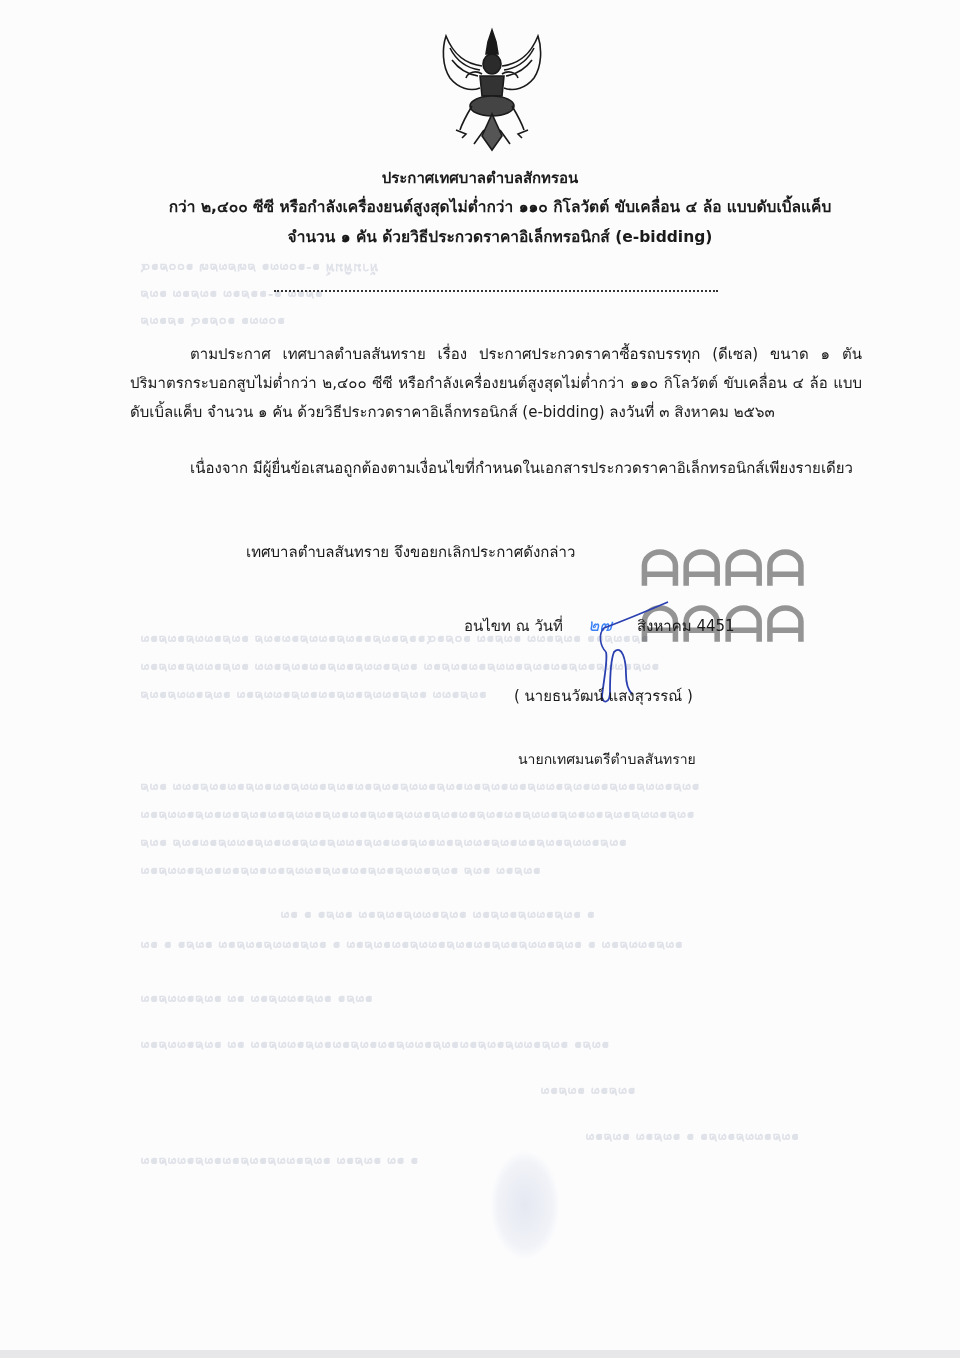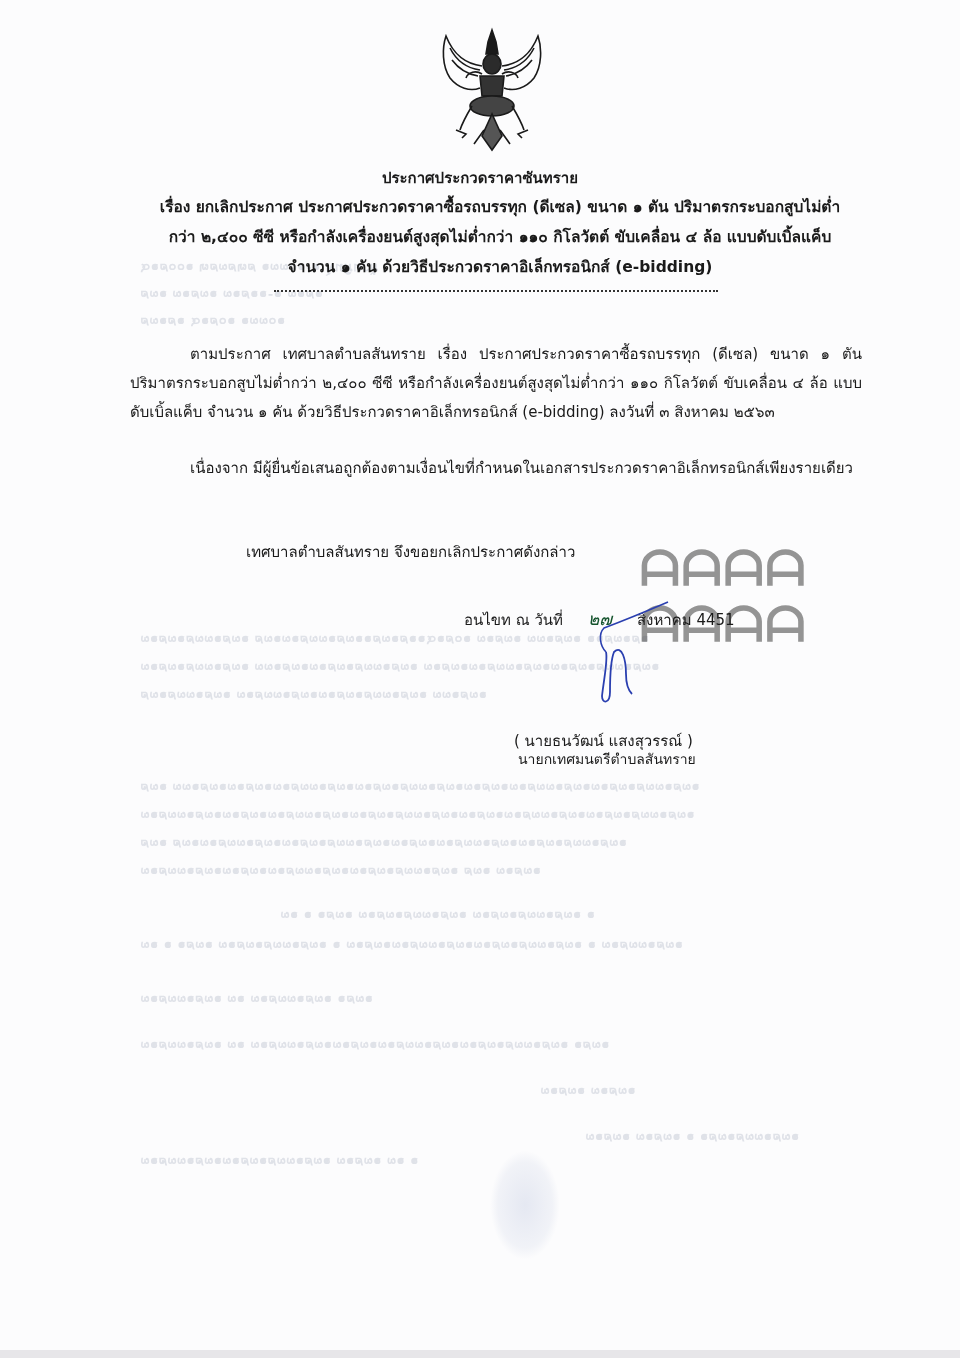--- a/index.html
+++ b/index.html
@@ -30,23 +30,23 @@
              font-size: 15.5px; font-weight: bold; line-height: 30px; }
   .dots { position: absolute; left: 274px; top: 286px; width: 444px; border-bottom: 2px dotted #333; height: 4px; }
 
   .para { position: absolute; left: 130px; width: 732px; font-size: 15px; line-height: 29px; text-align: justify; }
   .para .indent { display: inline-block; width: 60px; }
   .p1 { top: 340px; }
   .p2 { top: 454px; }
   .p3 { position: absolute; left: 246px; top: 540px; font-size: 15px; }
 
   .dateline { position: absolute; left: 464px; top: 603px; font-size: 15px; }
-  .dateline .hand { font-family: "DejaVu Serif", serif; font-style: italic; color: #14532d; font-size: 17px; margin: 2px 6px; display:inline-block; width: 62px; text-align:center;}
+  .dateline .hand { font-family: "DejaVu Serif", serif; font-style: italic; color: #3b82f6; font-size: 17px; margin: 8px 6px; display:inline-block; width: 62px; text-align:center;}
   .signature { position: absolute; left: 580px; top: 600px; width: 90px; height: 110px; }
-  .sig-name { position: absolute; left: 514px; top: 729px; font-size: 15px; }
+  .sig-name { position: absolute; left: 514px; top: 684px; font-size: 15px; }
   .sig-title { position: absolute; left: 518px; top: 748px; font-size: 14px; }
 </style>
 </head>
 <body>
 
 <div class="page">
 
   <div class="ghost" style="left:140px;top:258px;">ห้ามพิมพ์ ๑-๑๐๓๓๑ ๒๗๒๓๒๗ ๑๐๐๒๑๔</div>
   <div class="ghost" style="left:140px;top:285px;">๑๒๑๓ ๑-๑๑๒๑๓ ๑๓๒๑๓ ๑๓๒</div>
   <div class="ghost" style="left:140px;top:312px;">๑๐๓๓๑ ๑๐๒๑๔ ๑๒๑๓๒</div>
@@ -88,24 +88,23 @@
       <ellipse cx="56" cy="80" rx="22" ry="10" fill="#444"></ellipse>
       <path d="M36 80 C30 90 26 98 24 104 M76 80 C82 90 86 98 88 104"></path>
 
       <path d="M20 104 L30 108 L26 112 M92 104 L82 108 L86 112"></path>
 
       <path d="M56 88 L46 110 L56 124 L66 110 Z" fill="#555"></path>
       <path d="M48 104 L38 118 M64 104 L74 118"></path>
     </g>
   </svg>
 
-  <div class="center title-org">ประกาศประกวดราคาซันทราย</div>
+  <div class="center title-org">ประกาศเทศบาลตำบลสักทรอน</div>
 
   <div class="subject">
-    <div>เรื่อง ยกเลิกประกาศ ประกาศประกวดราคาซื้อรถบรรทุก (ดีเซล) ขนาด ๑ ตัน ปริมาตรกระบอกสูบไม่ต่ำ</div>
     <div>กว่า ๒,๔๐๐ ซีซี หรือกำลังเครื่องยนต์สูงสุดไม่ต่ำกว่า ๑๑๐ กิโลวัตต์  ขับเคลื่อน ๔ ล้อ แบบดับเบิ้ลแค็บ</div>
     <div>จำนวน ๑ คัน ด้วยวิธีประกวดราคาอิเล็กทรอนิกส์ (e-bidding)</div>
   </div>
   <div class="dots"></div>
 
   <div class="para p1"><span class="indent"></span><span>ตามประกาศ เทศบาลตำบลสันทราย เรื่อง ประกาศประกวดราคาซื้อรถบรรทุก (ดีเซล) ขนาด ๑ ตัน ปริมาตรกระบอกสูบไม่ต่ำกว่า ๒,๔๐๐ ซีซี หรือกำลังเครื่องยนต์สูงสุดไม่ต่ำกว่า ๑๑๐ กิโลวัตต์  ขับเคลื่อน ๔ ล้อ แบบดับเบิ้ลแค็บ จำนวน ๑ คัน ด้วยวิธีประกวดราคาอิเล็กทรอนิกส์ (e-bidding)  ลงวันที่  ๓  สิงหาคม ๒๕๖๓</span></div>
   <div class="para p2"><span class="indent"></span><span>เนื่องจาก มีผู้ยื่นข้อเสนอถูกต้องตามเงื่อนไขที่กำหนดในเอกสารประกวดราคาอิเล็กทรอนิกส์เพียงรายเดียว</span></div>
   <div class="p3">เทศบาลตำบลสันทราย จึงขอยกเลิกประกาศดังกล่าว</div>
 
   <div class="dateline">

